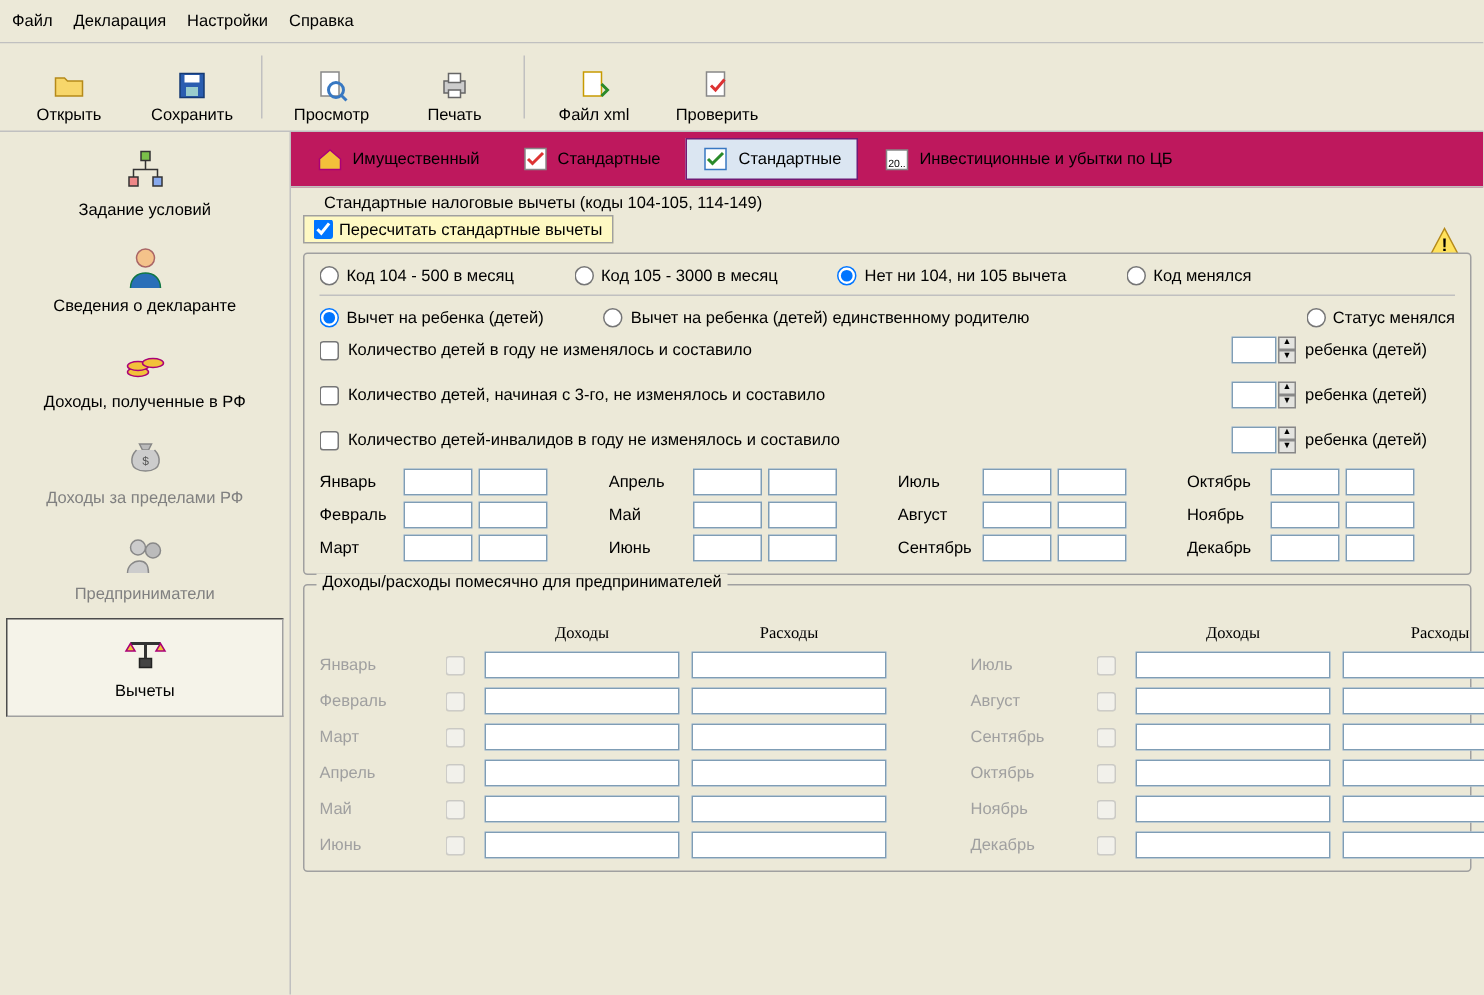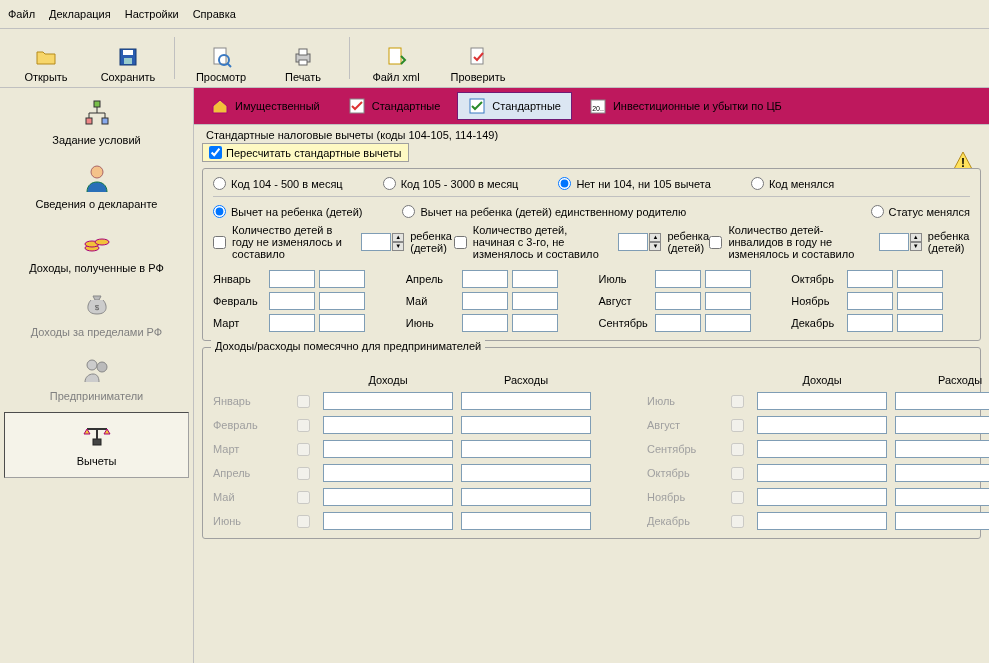--- a/index.html
+++ b/index.html
@@ -124,22 +124,22 @@
     align-items: center;
     margin-bottom: 6px;
   }
   .row-radios label, .row-checks label {
     display: flex;
     align-items: flex-end;
     gap: 5px;
   }
   .row-checks {
     display: flex;
-    flex-direction: row;
-    gap: 0;
+    flex-direction: column;
+    gap: 12px;
     margin-top: 4px;
   }
   .chk-row {
     display: flex;
     align-items: center;
     gap: 6px;
   }
   .chk-row .spacer { flex: 1; }
   .spin {
     display: flex;
@@ -187,20 +187,21 @@
   }
   .entrep-grid {
     display: grid;
     grid-template-columns: 76px 18px 130px 130px 40px 76px 18px 130px 130px;
     gap: 6px 8px;
     margin-top: 18px;
     align-items: center;
   }
   .entrep-grid .hdr {
     text-align: center;
+    font-family: Liberation Serif, serif;
   }
   .entrep-grid .disabled-txt { color: #a0a0a0; }
   .tinput {
     width: 100%;
     height: 18px;
     border: 1px solid #7f9db5;
     background: #fff;
     font-size: 11px;
   }
   input[type="checkbox"], input[type="radio"] {
@@ -369,21 +370,21 @@
         <svg class="sic" viewBox="0 0 18 18">
             <rect x="2" y="3" width="14" height="13" fill="#fff" stroke="#888"></rect>
             <text x="9" y="14" font-size="7" text-anchor="middle">20..</text>
           </svg>
         <span>Инвестиционные и убытки по ЦБ</span>
       </div>
     </div>
 
     <div class="content">
       <div class="title-area">
-        <div style="margin:2px 4px;">Стандартные налоговые вычеты (коды 104-105, 114-149)</div>
+        <div style="margin:2px 14px;">Стандартные налоговые вычеты (коды 104-105, 114-149)</div>
         <div class="recalc-row">
           <input type="checkbox" checked="" style="">
           <span>Пересчитать стандартные вычеты</span>
         </div>
         <svg class="warn-icon" viewBox="0 0 20 20">
             <path d="M10 1L1 18h18z" fill="#ffe25c" stroke="#b58a1a"></path>
             <text x="10" y="16" font-size="12" font-weight="bold" text-anchor="middle">!</text>
           </svg>
       </div>
 

